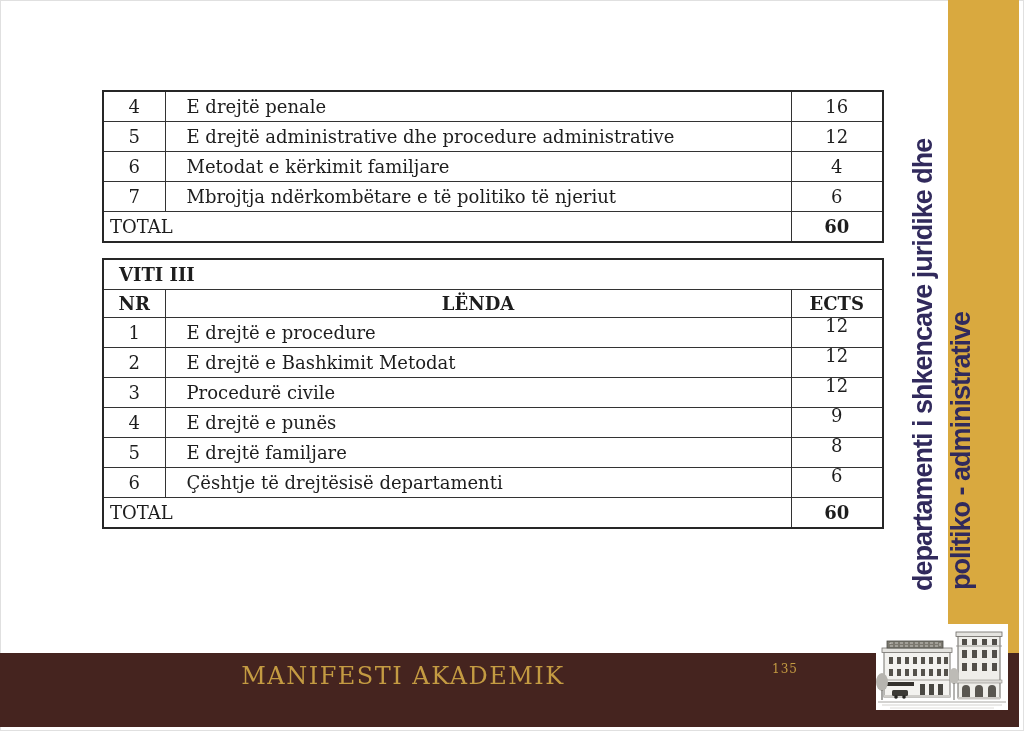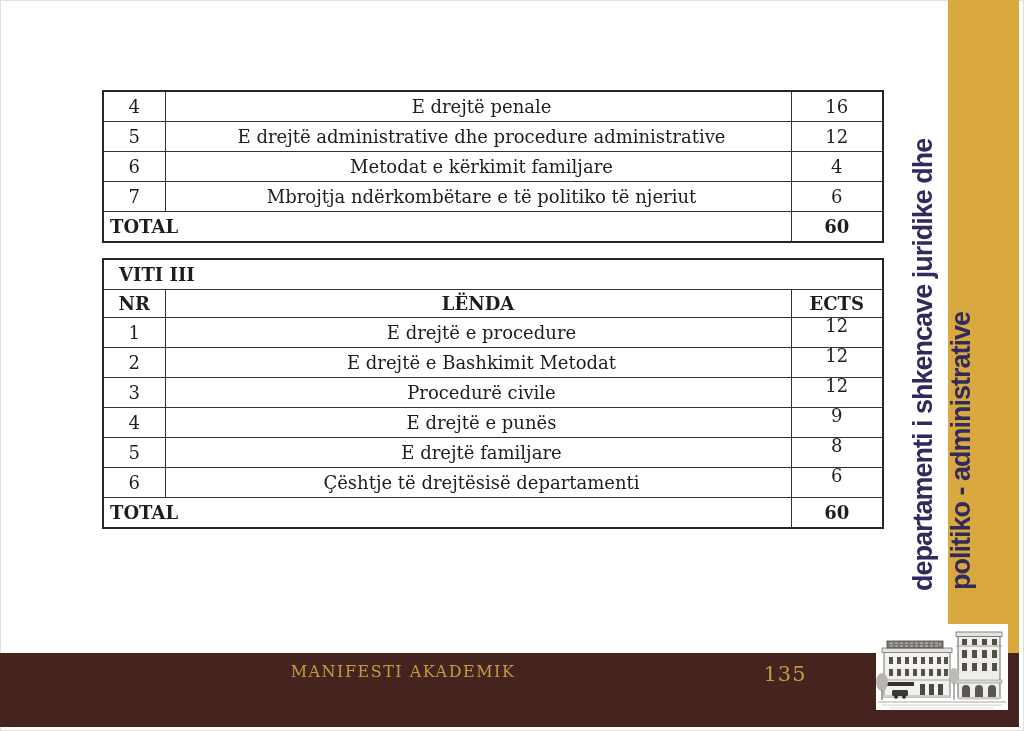--- a/index.html
+++ b/index.html
@@ -7,25 +7,25 @@
     position:relative;width:1024px;height:731px;background:#ffffff;
     overflow:hidden;font-family:"DejaVu Serif", serif;color:#1d1d1d;
     box-shadow:inset 0 0 0 1px #e0e0e0;
   }
   
   .gold-bar{position:absolute;left:948px;top:0;width:71px;height:655px;background:#D9A93F;z-index:1;}
   
   .footer-bar{position:absolute;left:0;top:653px;width:1019px;height:74px;background:#45241F;z-index:1;}
   .footer-title{
     position:absolute;left:0;top:662px;width:806px;text-align:center;z-index:2;
-    color:#C49B42;font-size:16px;letter-spacing:1.5px;font-family:"DejaVu Serif", serif;
+    color:#C49B42;font-size:24px;letter-spacing:1.5px;font-family:"DejaVu Serif", serif;
   }
   .footer-page{
     position:absolute;left:745px;top:662px;width:80px;text-align:center;z-index:3;
-    color:#C49B42;font-size:21px;letter-spacing:1px;font-family:"DejaVu Serif", serif;
+    color:#C49B42;font-size:12px;letter-spacing:1px;font-family:"DejaVu Serif", serif;
   }
   
   .vline{
     position:absolute;writing-mode:vertical-rl;transform:rotate(180deg);
     font-family:"Liberation Sans", sans-serif;font-weight:bold;color:#312A5C;
     font-size:27px;letter-spacing:-1px;white-space:nowrap;z-index:4;line-height:34px;
   }
   .vline1{left:906px;top:95px;height:496px;}
   .vline2{left:944px;top:282px;height:308px;}
   
@@ -33,27 +33,27 @@
     position:absolute;border-collapse:collapse;table-layout:fixed;width:780px;
     font-size:18px;border:2px solid #262626;
   }
   table.doc td,table.doc th{border:1px solid #333;overflow:hidden;}
   #t1{left:102px;top:90px;}
   #t2{left:102px;top:258px;}
   .col-nr{width:62px;}
   .col-lenda{width:626px;}
   .col-ects{width:92px;}
   td.nr{text-align:center;height:27px;}
-  td.lenda{padding-left:8px;text-align:center;}
+  td.lenda{padding-left:21px;}
   td.ects{text-align:center;}
   td.ects-top{text-align:center;vertical-align:top;}
   td.ects-top span{position:relative;top:-4px;display:inline-block;line-height:18px;}
   tr.row{height:29px;}
   tr.total-row{height:30px;}
-  td.total-label{font-weight:bold;padding-left:6px;}
+  td.total-label{font-weight:normal;padding-left:6px;}
   td.total-value{font-weight:bold;text-align:center;}
   td.viti{font-weight:bold;padding-left:15px;height:27px;}
   th.hdr{font-weight:bold;text-align:center;height:25px;}
   
   .logo{position:absolute;left:876px;top:624px;width:132px;height:86px;background:#ffffff;z-index:3;}
   .logo svg{display:block;}
 </style>
 </head>
 <body>
 

